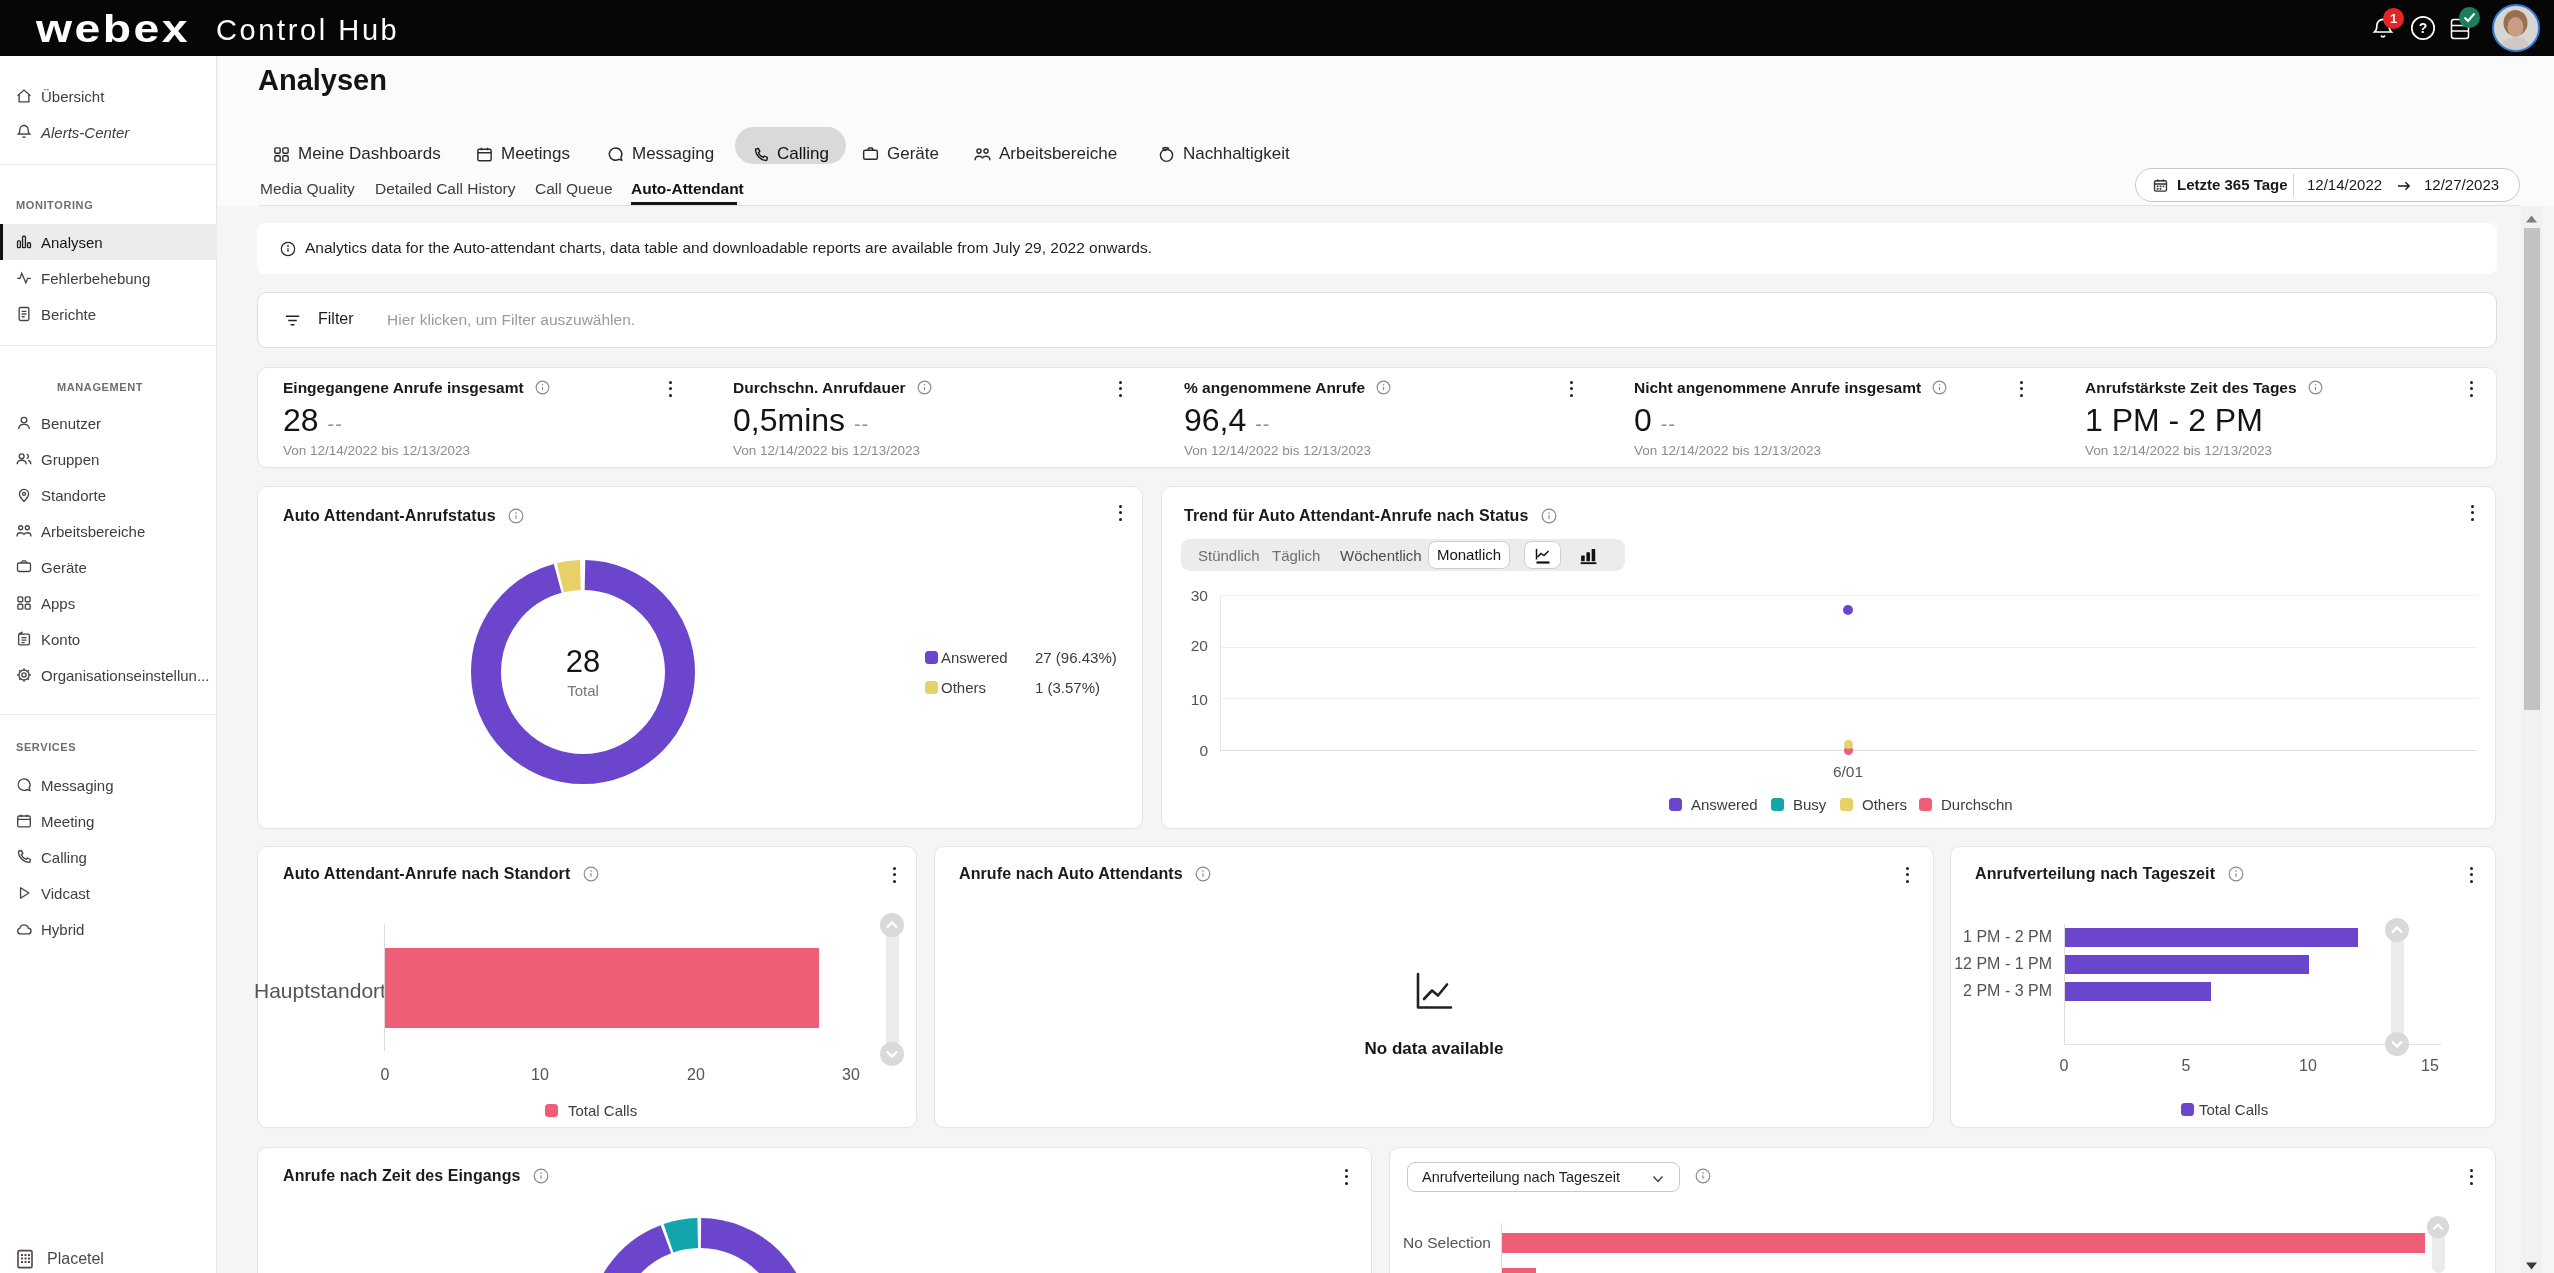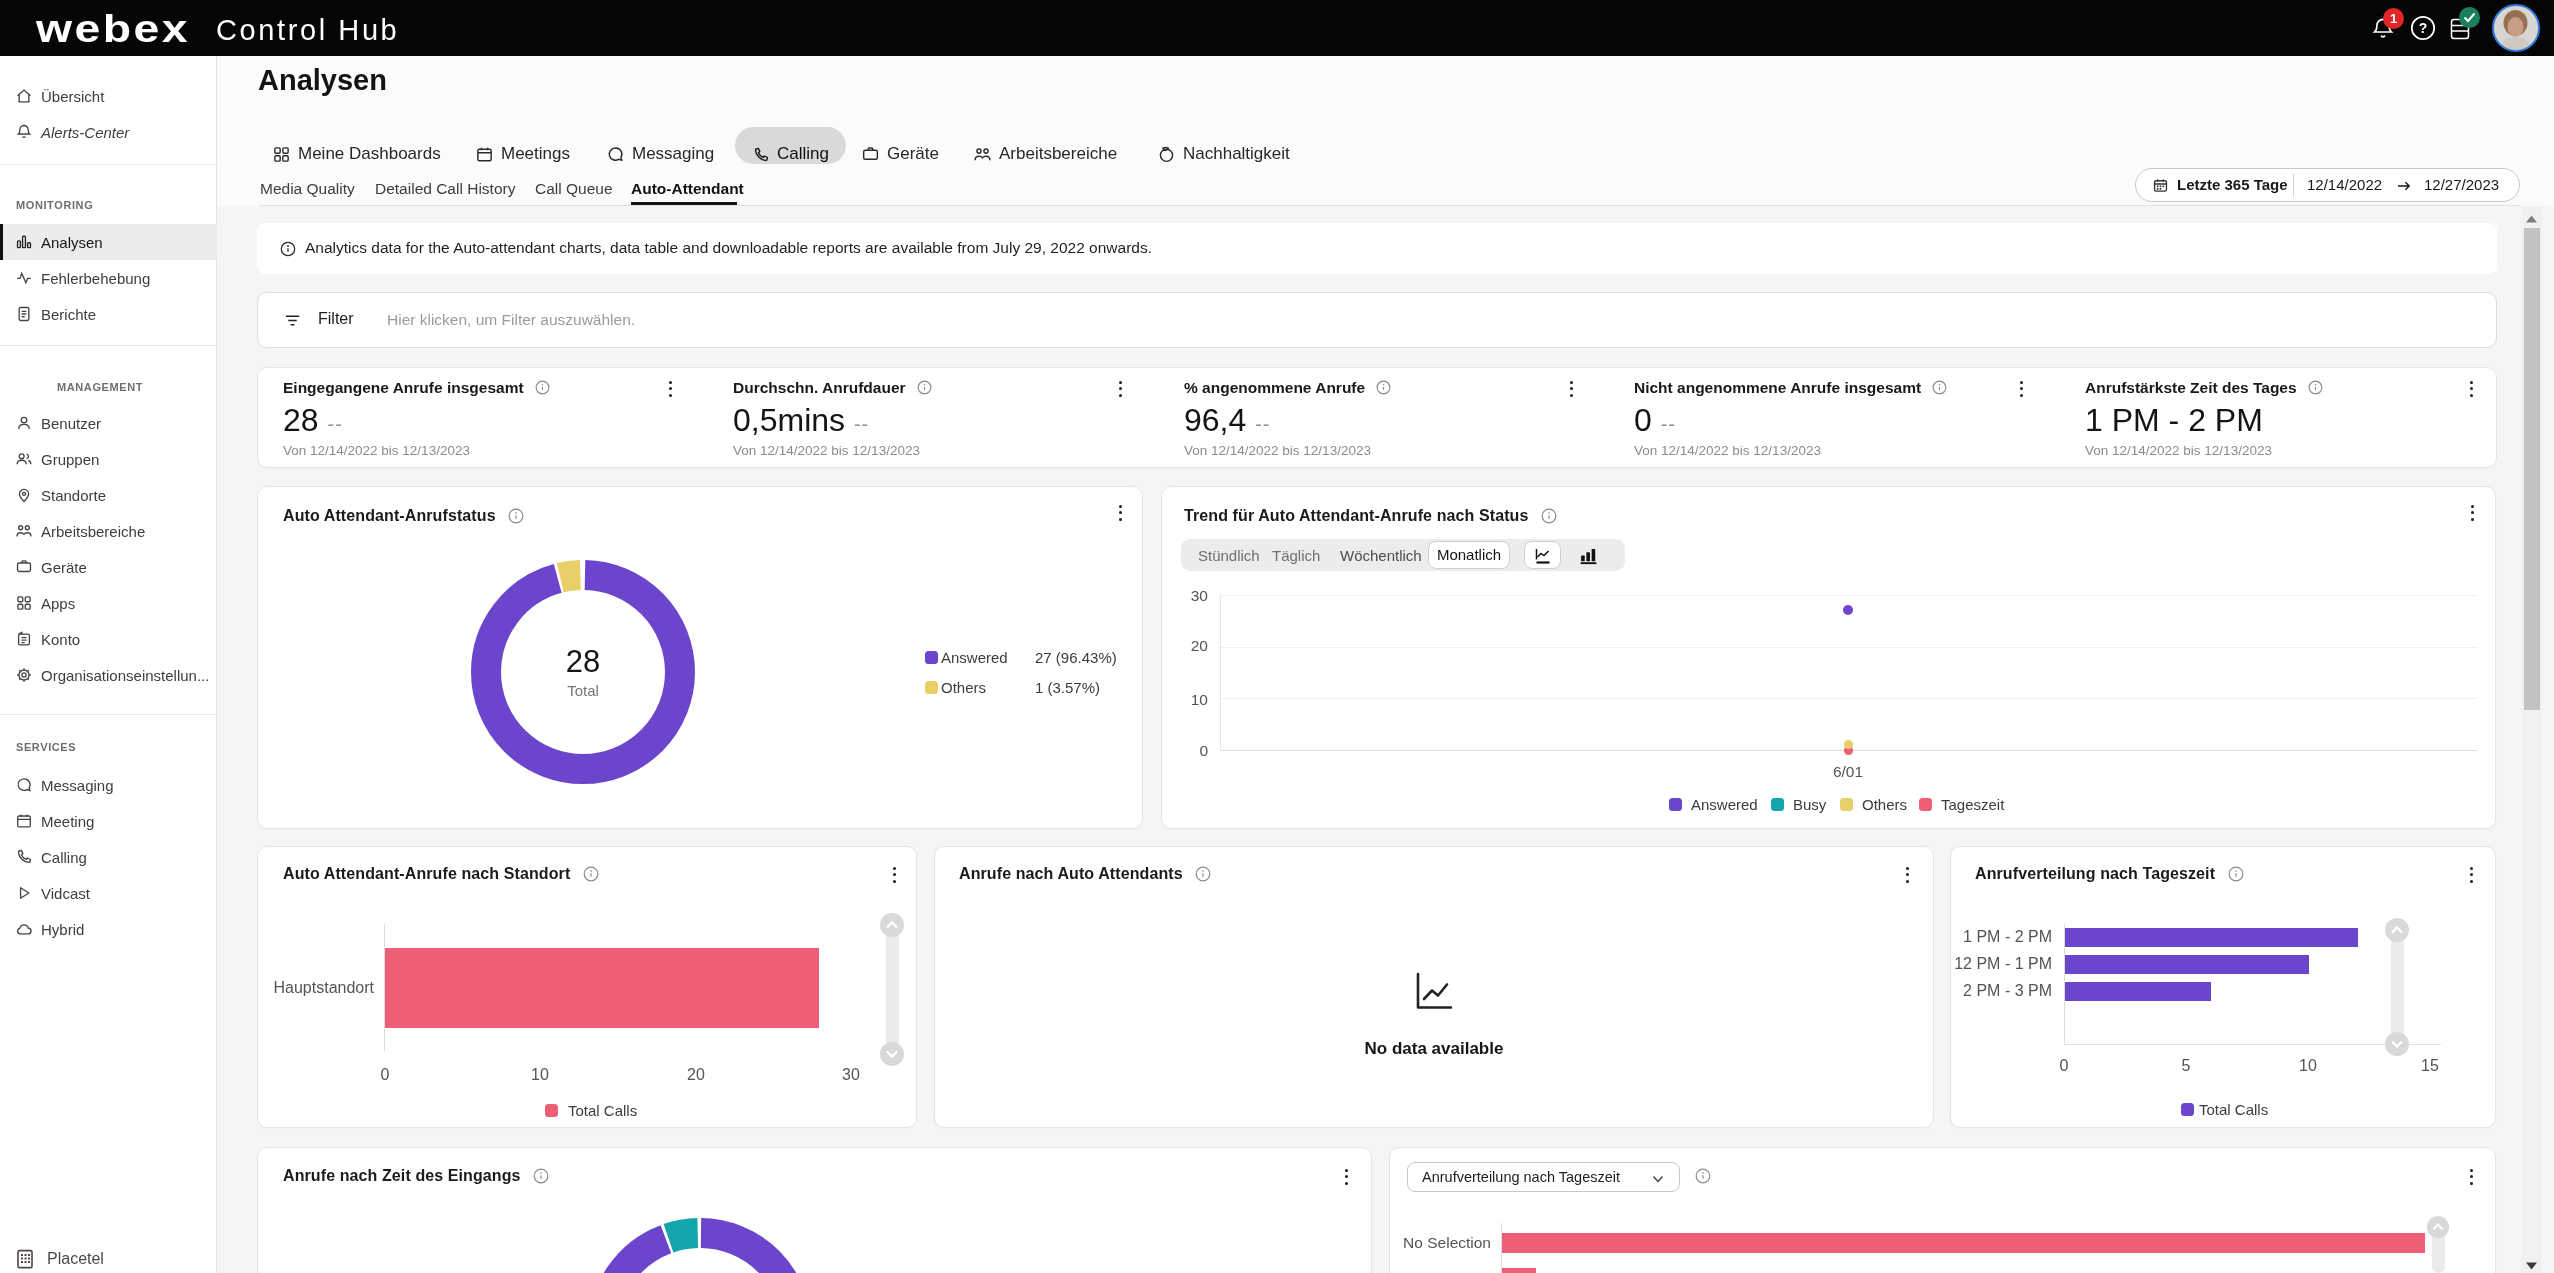--- a/index.html
+++ b/index.html
@@ -379,35 +379,35 @@
   <div class="abs" style="left:1626px;top:540px;width:9px;height:9px;border-radius:50%;background:#EE5E76;"></div>
   <div class="abs" style="left:1626px;top:534px;width:9px;height:9px;border-radius:50%;background:#E8CF68;"></div>
   <div class="axl" style="left:1600px;top:557px;width:60px;text-align:center;">6/01</div>
   <div class="sq purple" style="left:1451px;top:592px;"></div>
   <div class="leg" style="left:1473px;top:590px;">Answered</div>
   <div class="sq teal" style="left:1553px;top:592px;"></div>
   <div class="leg" style="left:1575px;top:590px;">Busy</div>
   <div class="sq yellow" style="left:1622px;top:592px;"></div>
   <div class="leg" style="left:1644px;top:590px;">Others</div>
   <div class="sq pink" style="left:1701px;top:592px;"></div>
-  <div class="leg" style="left:1723px;top:590px;">Tageszeit</div>
+  <div class="leg" style="left:1723px;top:590px;">Durchschn</div>
 
   <div class="card" style="left:39px;top:640px;width:660px;height:282px;"></div>
   <div class="ctitle" style="left:65px;top:659px;">Auto Attendant-Anrufe nach Standort
     <svg style="margin-left:8px;vertical-align:-2.5px;" width="16" height="16" viewBox="0 0 16 16" fill="none">
         <circle cx="8" cy="8" r="6.8" stroke="#8a8a8a" stroke-width="1.2"></circle>
         <path d="M8 7.3 v3.4" stroke="#8a8a8a" stroke-width="1.2"></path>
         <circle cx="8" cy="5.1" r="0.8" fill="#8a8a8a"></circle>
       </svg></div>
   <div class="kebab" style="left:672px;top:661px;">
       <i></i>
       <i></i>
       <i></i>
     </div>
-  <div class="axl" style="left:36px;top:773px;width:120px;text-align:right;font-size:16px;">Hauptstandort</div>
+  <div class="axl" style="left:36px;top:773px;width:120px;text-align:right;font-size:21px;">Hauptstandort</div>
   <div class="abs" style="left:166px;top:718px;width:1px;height:127px;background:#dcdcdc;"></div>
   <div class="abs pink" style="left:167px;top:742px;width:434px;height:80px;"></div>
   <div class="axl" style="left:147px;top:860px;width:40px;text-align:center;font-size:16px;">0</div>
   <div class="axl" style="left:302px;top:860px;width:40px;text-align:center;font-size:16px;">10</div>
   <div class="axl" style="left:458px;top:860px;width:40px;text-align:center;font-size:16px;">20</div>
   <div class="axl" style="left:613px;top:860px;width:40px;text-align:center;font-size:16px;">30</div>
   <div class="abs" style="left:668px;top:719px;width:13px;height:129px;background:#ebebeb;border-radius:7px;"></div>
   <svg class="abs" style="left:661px;top:706px;" width="26" height="26" viewBox="0 0 26 26">
       <circle cx="13" cy="13" r="12" fill="#d9d9d9"></circle>
       <path d="M8 15.5 L13 10.5 L18 15.5" stroke="#fff" stroke-width="2.4" fill="none"></path>

